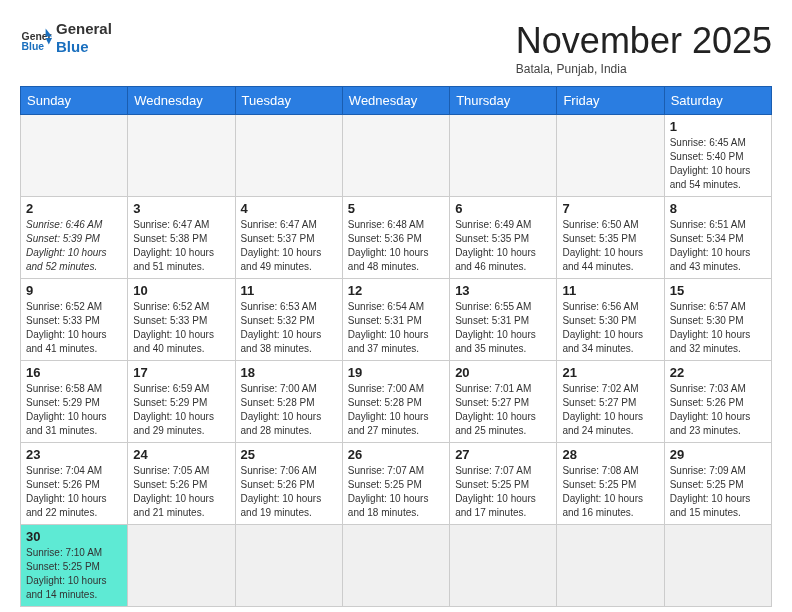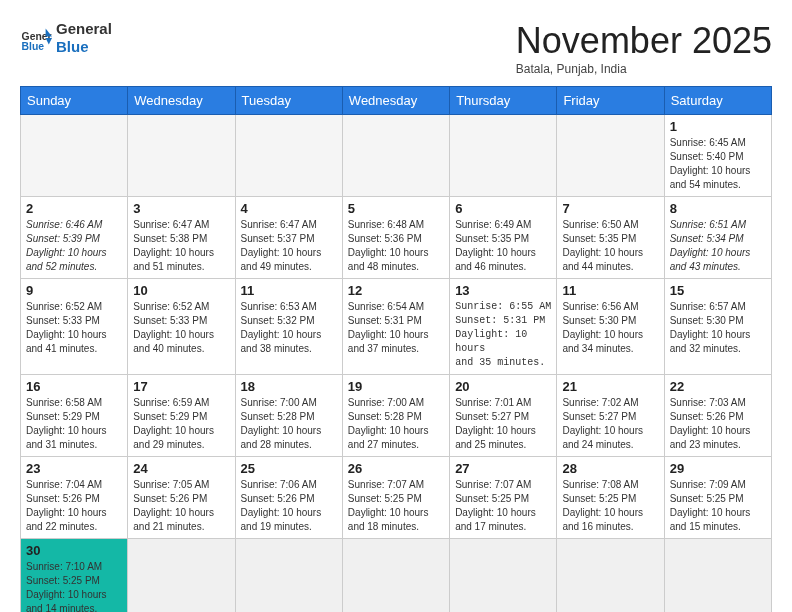--- a/index.html
+++ b/index.html
@@ -168,21 +168,21 @@
         </td>
         <td>
           <span class="day-number">7</span>
           <div class="day-info" style="white-space: pre-line;">Sunrise: 6:50 AM
 Sunset: 5:35 PM
 Daylight: 10 hours
 and 44 minutes.</div>
         </td>
         <td>
           <span class="day-number">8</span>
-          <div class="day-info" style="white-space: pre-line; font-style: italic;">Sunrise: 6:51 AM
+          <div class="day-info" style="white-space: pre-line;">Sunrise: 6:51 AM
 Sunset: 5:34 PM
 Daylight: 10 hours
 and 43 minutes.</div>
         </td>
       </tr>
       <tr>
         <td>
           <span class="day-number">9</span>
           <div class="day-info" style="white-space: pre-line;">Sunrise: 6:52 AM
 Sunset: 5:33 PM
@@ -205,21 +205,21 @@
         </td>
         <td>
           <span class="day-number">12</span>
           <div class="day-info" style="white-space: pre-line;">Sunrise: 6:54 AM
 Sunset: 5:31 PM
 Daylight: 10 hours
 and 37 minutes.</div>
         </td>
         <td>
           <span class="day-number">13</span>
-          <div class="day-info" style="white-space: pre-line; font-family: Liberation Mono, monospace;">Sunrise: 6:55 AM
+          <div class="day-info" style="white-space: pre-line;">Sunrise: 6:55 AM
 Sunset: 5:31 PM
 Daylight: 10 hours
 and 35 minutes.</div>
         </td>
         <td>
           <span class="day-number">11</span>
           <div class="day-info" style="white-space: pre-line;">Sunrise: 6:56 AM
 Sunset: 5:30 PM
 Daylight: 10 hours
 and 34 minutes.</div>
@@ -328,21 +328,21 @@
         </td>
         <td>
           <span class="day-number">29</span>
           <div class="day-info" style="white-space: pre-line;">Sunrise: 7:09 AM
 Sunset: 5:25 PM
 Daylight: 10 hours
 and 15 minutes.</div>
         </td>
       </tr>
       <tr>
-        <td style="background: #14b8a6;">
+        <td style="background: #5eead4;">
           <span class="day-number">30</span>
           <div class="day-info" style="white-space: pre-line;">Sunrise: 7:10 AM
 Sunset: 5:25 PM
 Daylight: 10 hours
 and 14 minutes.</div>
         </td>
         <td class="empty" style="background: rgb(240, 240, 240);"></td>
         <td class="empty" style="background: rgb(240, 240, 240);"></td>
         <td class="empty" style="background: rgb(240, 240, 240);"></td>
         <td class="empty" style="background: rgb(240, 240, 240);"></td>

